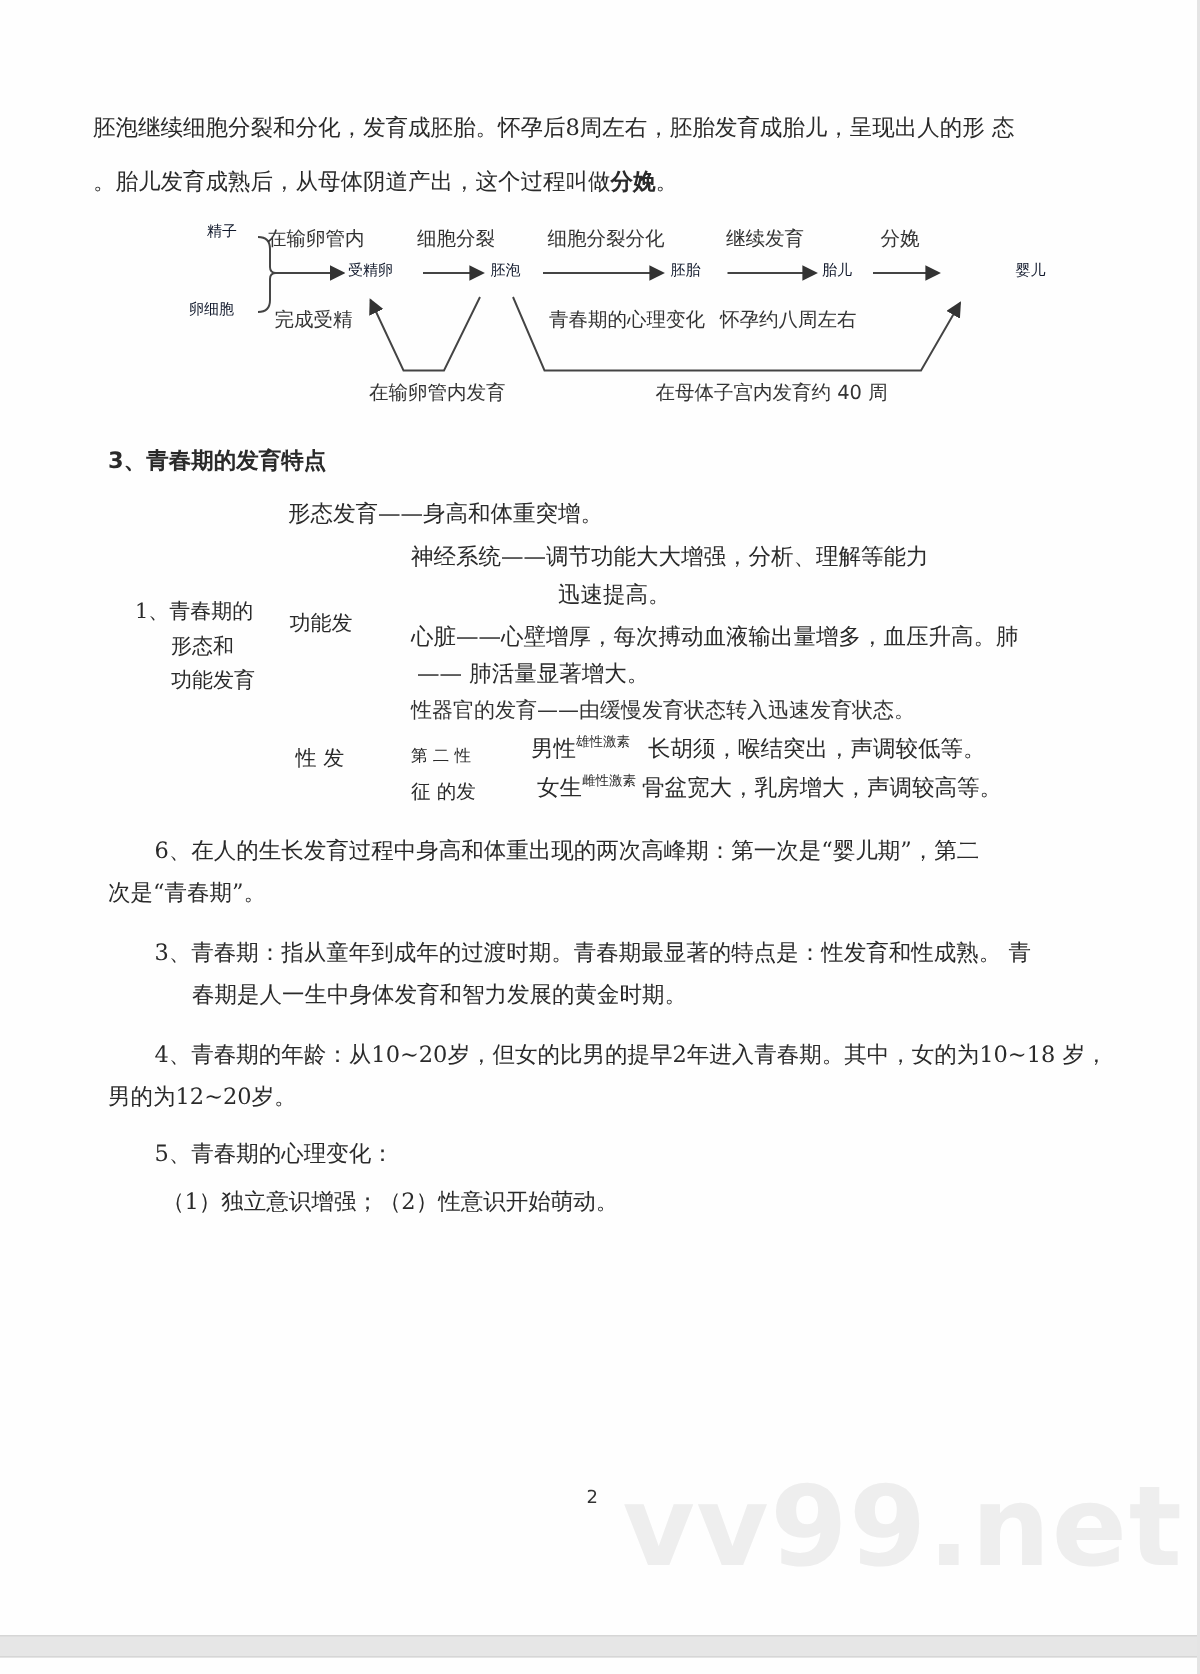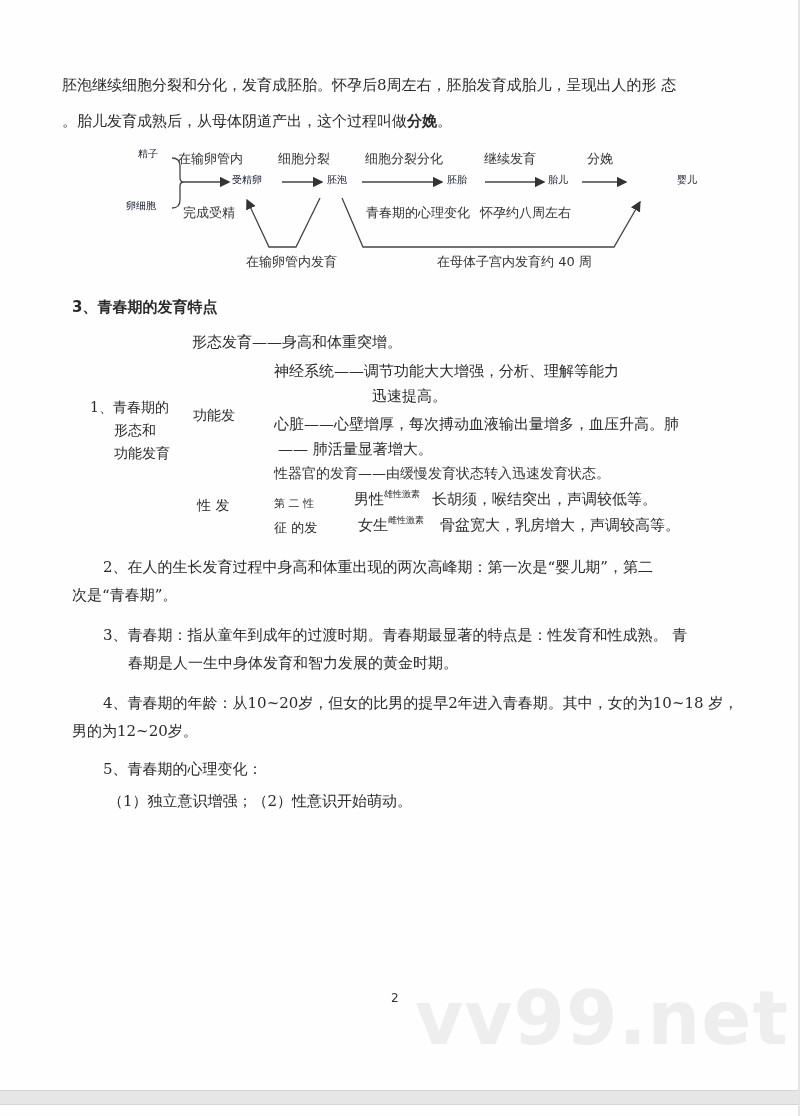--- a/index.html
+++ b/index.html
@@ -85,23 +85,23 @@
 <div class="abs p" style="left:274px; top:362px;">神经系统——调节功能大大增强，分析、理解等能力</div>
 <div class="abs p" style="left:372px; top:387px;">迅速提高。</div>
 <div class="abs p" style="left:274px; top:415px;">心脏——心壁增厚，每次搏动血液输出量增多，血压升高。肺</div>
 <div class="abs p" style="left:278px; top:440px;">——  肺活量显著增大。</div>
 
 <div class="abs p" style="left:197px; top:497px; font-size:14px;">性  发</div>
 <div class="abs sm" style="left:274px; top:465px; font-size:14px;">性器官的发育——由缓慢发育状态转入迅速发育状态。</div>
 <div class="abs p" style="left:274px; top:496px; font-size:11px;">第 二 性</div>
 <div class="abs p" style="left:274px; top:519px; font-size:13px;">征  的发</div>
 <div class="abs p" style="left:354px; top:490px;"><span>男性</span><span class="sup">雄性激素</span><span style="margin-left:12px;">长胡须，喉结突出，声调较低等。</span></div>
-<div class="abs p" style="left:358px; top:516px;"><span>女生</span><span class="sup">雌性激素</span><span style="margin-left:16px;">骨盆宽大，乳房增大，声调较高等。</span></div>
+<div class="abs p" style="left:358px; top:516px;"><span>女生</span><span class="sup">雌性激素</span><span style="margin-left:4px;">骨盆宽大，乳房增大，声调较高等。</span></div>
 
-<div class="abs p" style="left:103px; top:558px;">2、在人的生长发育过程中身高和体重出现的两次高峰期：第一次是“婴儿期”，第二</div>
+<div class="abs p" style="left:103px; top:558px;">6、在人的生长发育过程中身高和体重出现的两次高峰期：第一次是“婴儿期”，第二</div>
 <div class="abs p" style="left:72px; top:586px;">次是“青春期”。</div>
 <div class="abs p" style="left:103px; top:626px;">3、青春期：指从童年到成年的过渡时期。青春期最显著的特点是：性发育和性成熟。 青</div>
 <div class="abs p" style="left:128px; top:654px;">春期是人一生中身体发育和智力发展的黄金时期。</div>
 <div class="abs p" style="left:103px; top:694px;">4、青春期的年龄：从10~20岁，但女的比男的提早2年进入青春期。其中，女的为10~18 岁，</div>
 <div class="abs p" style="left:72px; top:722px;">男的为12~20岁。</div>
 <div class="abs p" style="left:103px; top:760px;">5、青春期的心理变化：</div>
 <div class="abs p" style="left:108px; top:792px;">（1）独立意识增强；（2）性意识开始萌动。</div>
 
 <div class="watermark">vv99.net</div>
 <div class="pagenum">2</div>

